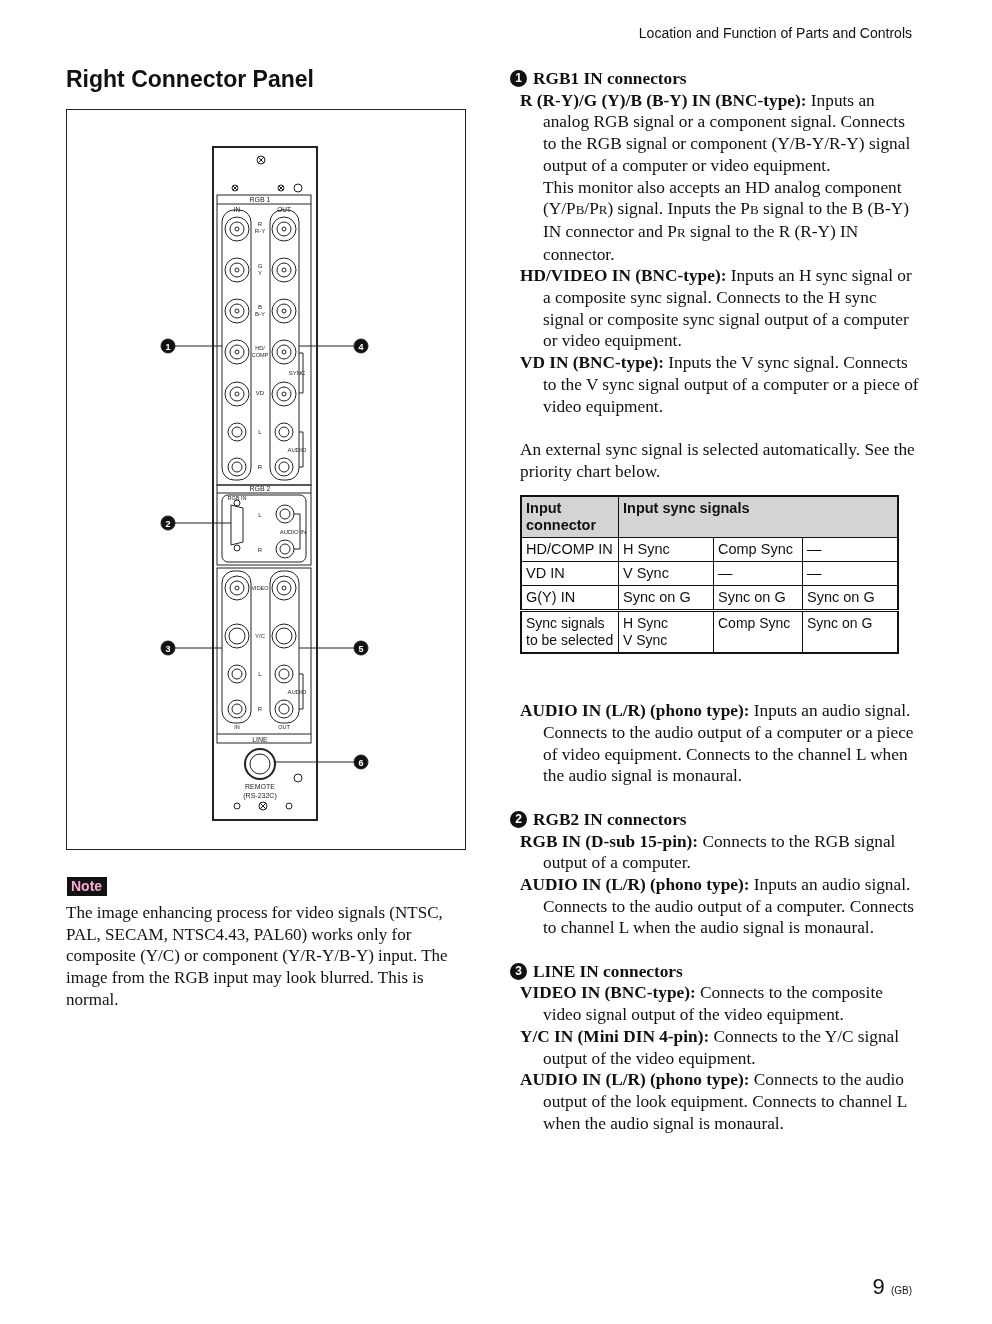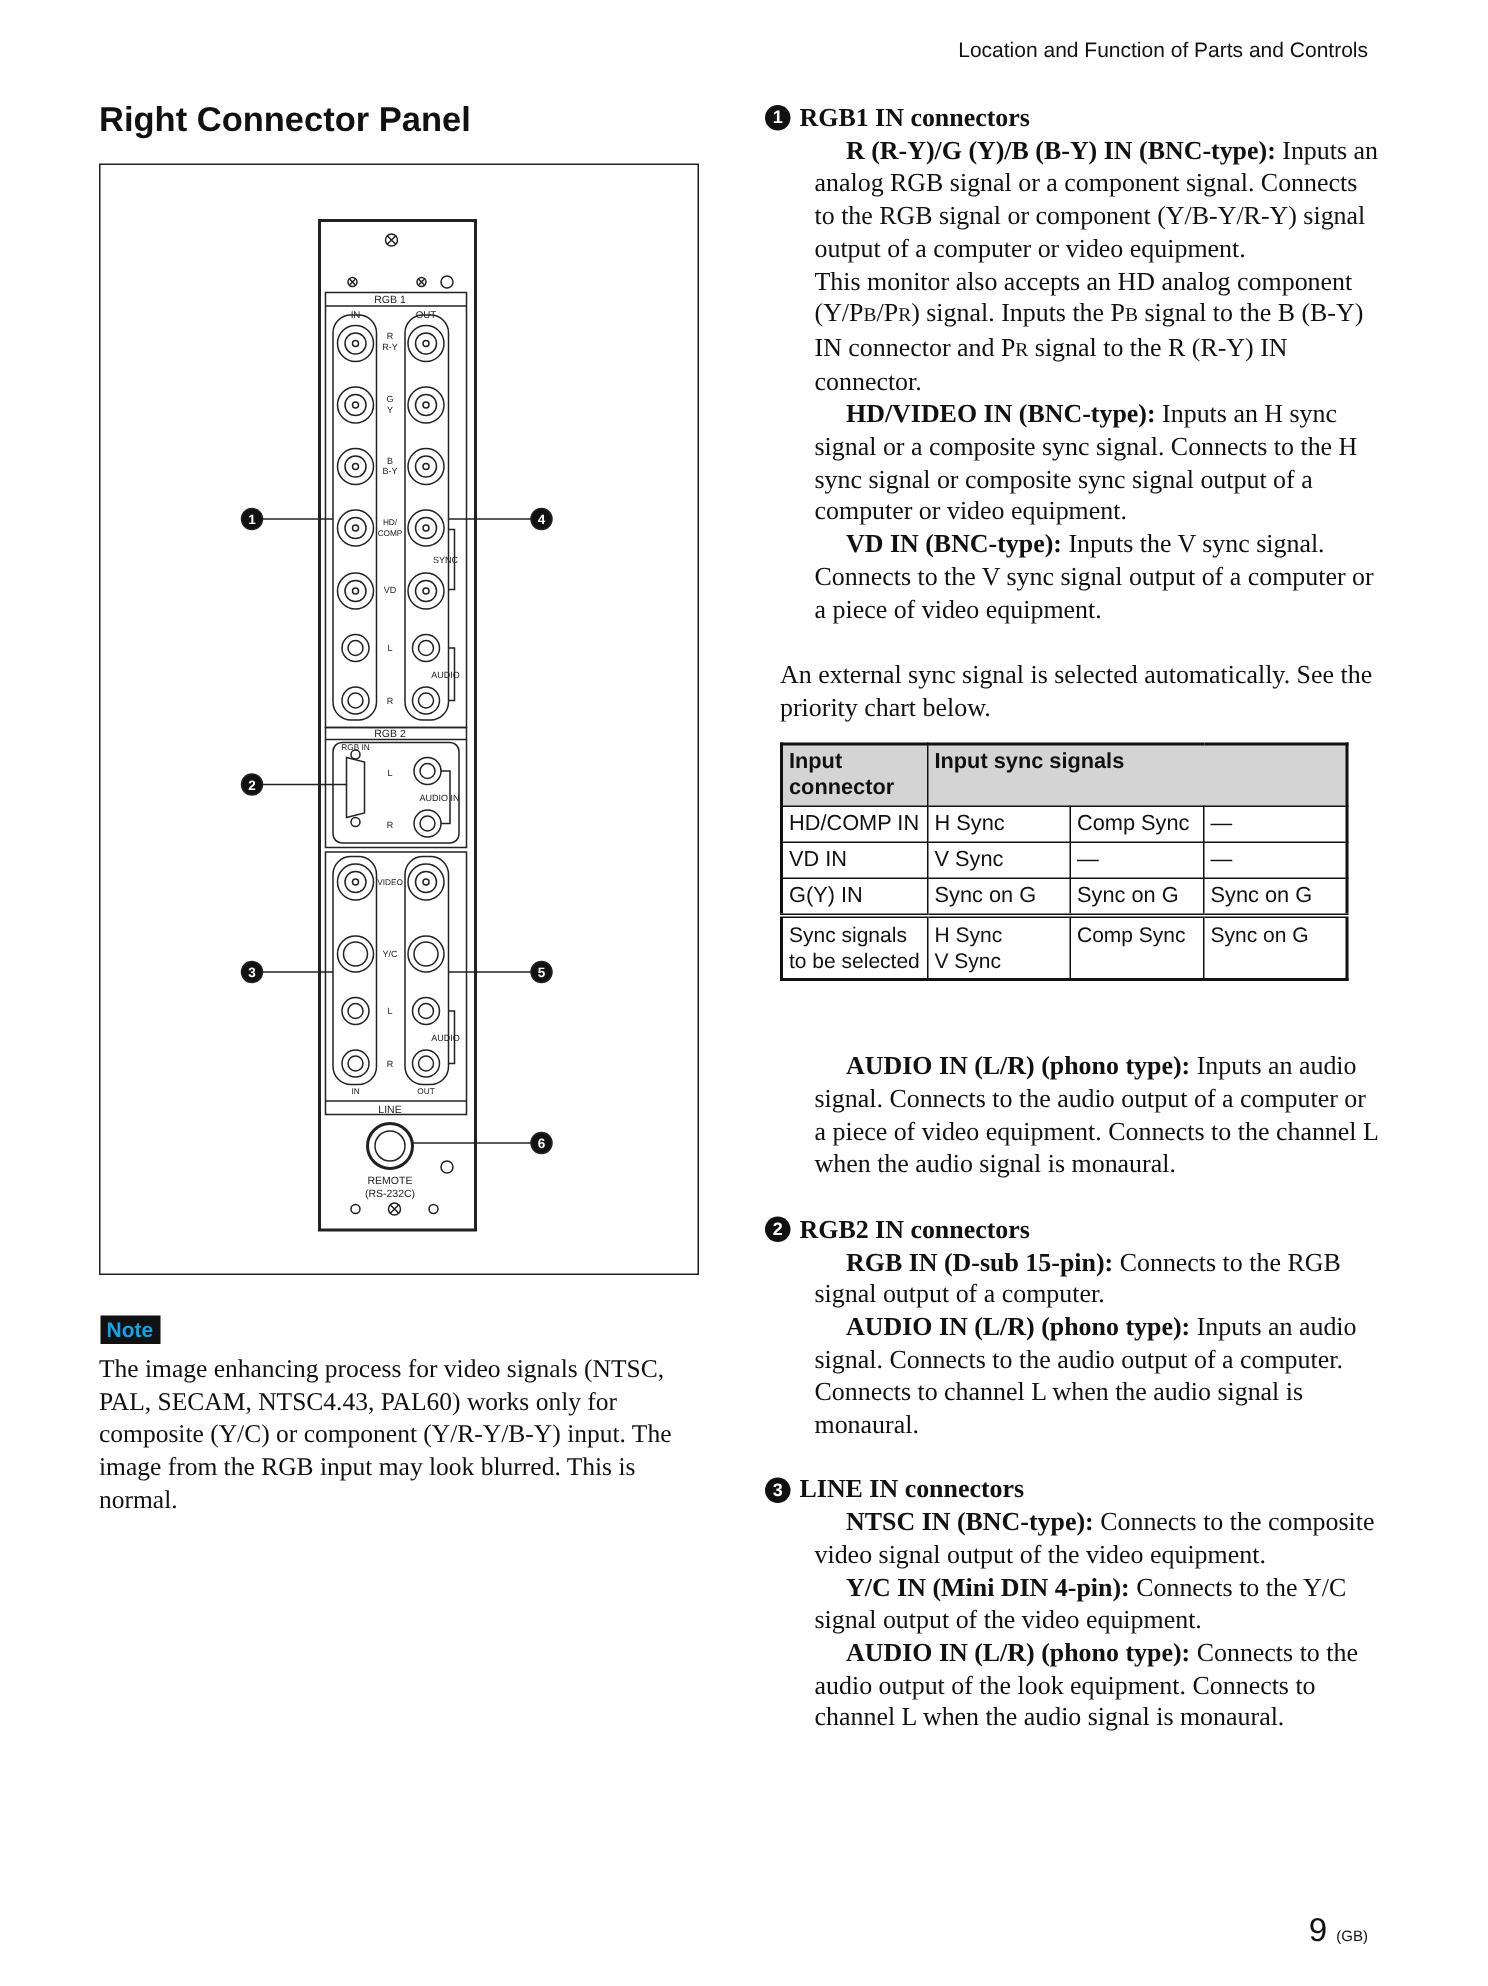--- a/index.html
+++ b/index.html
@@ -7,28 +7,28 @@
   .serif { font-family: "Liberation Serif", "DejaVu Serif", serif; }
   .sans { font-family: "Liberation Sans", "DejaVu Sans", sans-serif; }
   .abs { position: absolute; }
 
   #running-header { right: 80px; top: 25px; font-size: 14px; padding-left: 16px; }
   #section-title { left: 66px; top: 66px; font-size: 23px; font-weight: bold; }
 
   #figure-box { left: 66px; top: 109px; width: 400px; height: 741px; border: 1px solid #222; box-sizing: border-box; }
   #panel-svg { position: absolute; left: 0; top: 0; }
 
-  #note-badge { left: 67px; top: 877px; background: #111; color: #0ea5e9; font-size: 14px; font-weight: bold; padding: 1px 5px 2px 4px; }
+  #note-badge { left: 67px; top: 877px; background: #111; color: #f9a8d4; font-size: 14px; font-weight: bold; padding: 1px 5px 2px 4px; }
   #note-text { left: 66px; top: 902px; width: 405px; font-size: 17px; line-height: 21.7px; }
 
   #right-col { left: 510px; top: 68px; width: 410px; font-size: 17.3px; line-height: 21.7px; }
   .h3 { font-weight: bold; margin: 0; padding-left: 0; display: flex; align-items: center; }
   .num-badge { display: inline-block; width: 17px; height: 17px; border-radius: 50%; background: #111; color: #fff; font-family: "Liberation Sans", sans-serif; font-size: 12px; font-weight: bold; line-height: 17px; text-align: center; margin-right: 6px; }
   .item { margin: 0 0 0 10px; padding-left: 23px; text-indent: -23px; }
-  .item b { font-weight: bold; margin-left: 44px; }
+  .item b { font-weight: bold; }
   .item p { margin: 0; text-indent: 0; }
   .para { margin: 0 0 0 10px; }
   .gap { height: 21.7px; }
   .sc { font-size: 13px; }
 
   #sync-table { border-collapse: collapse; margin: 13px 0 12px 10px; width: 379px; font-family: "Liberation Sans", sans-serif; font-size: 14.5px; line-height: 17px; border: 2px solid #111; }
   #sync-table th, #sync-table td { border: 1px solid #111; padding: 3px 4px; text-align: left; vertical-align: top; }
   #sync-table th { background: #d4d4d4; font-weight: bold; }
   #sync-table tr.last td { border-top: 3px double #111; font-size: 14px; }
 
@@ -343,21 +343,21 @@
   <div class="item">
     <b>AUDIO IN (L/R) (phono type):</b><span> Inputs an audio signal. Connects to the audio output of a computer. Connects to channel L when the audio signal is monaural.</span>
   </div>
   <div class="gap"></div>
 
   <div class="h3">
     <span class="num-badge">3</span>
     <span>LINE IN connectors</span>
   </div>
   <div class="item">
-    <b>NTSC IN (BNC-type):</b><span> Connects to the composite video signal output of the video equipment.</span>
+    <b>VIDEO IN (BNC-type):</b><span> Connects to the composite video signal output of the video equipment.</span>
   </div>
   <div class="item">
     <b>Y/C IN (Mini DIN 4-pin):</b><span> Connects to the Y/C signal output of the video equipment.</span>
   </div>
   <div class="item">
     <b>AUDIO IN (L/R) (phono type):</b><span> Connects to the audio output of the look equipment. Connects to channel L when the audio signal is monaural.</span>
   </div>
 </div>
 
 <div id="page-number" class="abs sans">

